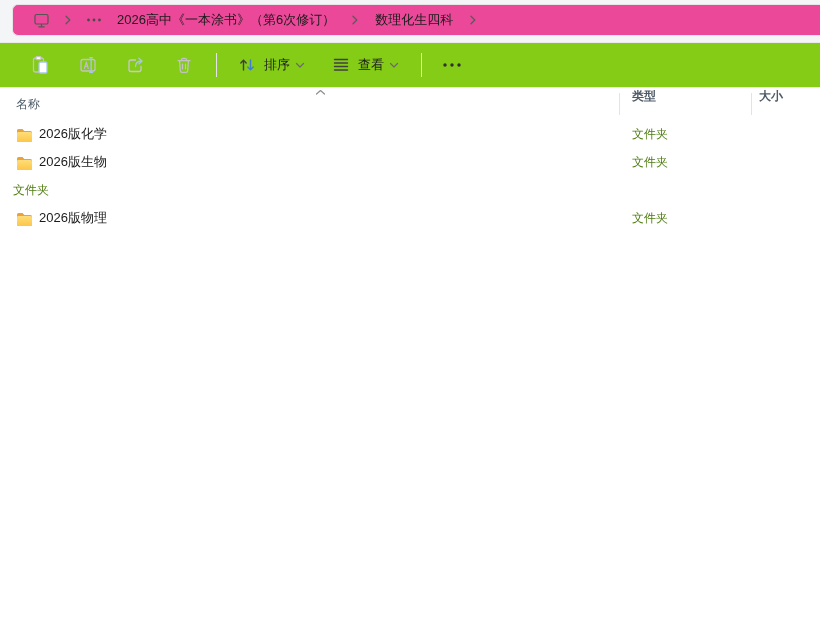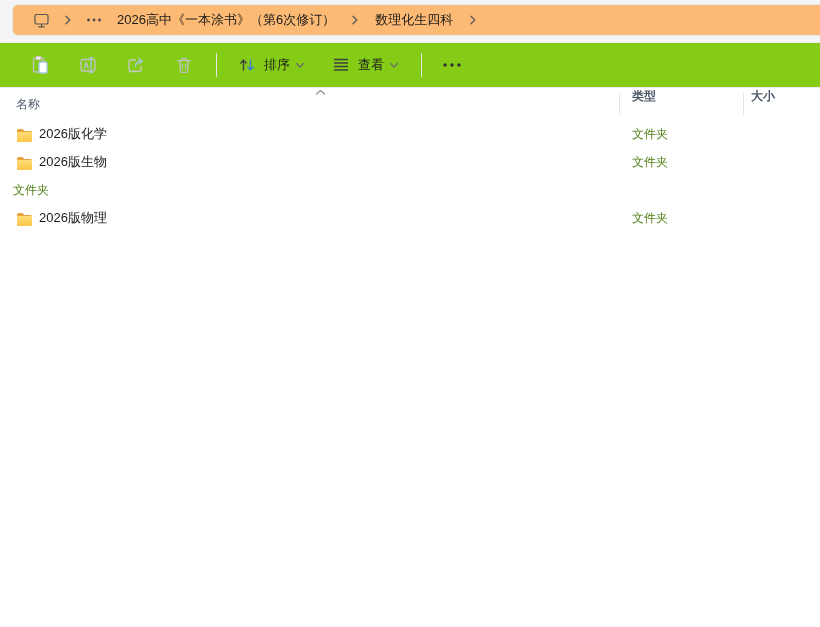--- a/index.html
+++ b/index.html
@@ -1,42 +1,42 @@
 <!DOCTYPE html>
 <html><head>
 <meta charset="utf-8">
 <style>
   * { margin:0; padding:0; box-sizing:border-box; }
   html,body { width:820px; height:627px; background:#ffffff; overflow:hidden;
               font-family:"Liberation Sans","DejaVu Sans",sans-serif; }
 
   
   .titlebar { height:42px; background:#f4f5f7; display:flex; align-items:flex-start; padding:4px 0 0 12px; }
-  .addressbar { flex:1; height:32px; background:#fdba74; border:1px solid #e6e6e6; border-right:none;
+  .addressbar { flex:1; height:32px; background:#ec4899; border:1px solid #e6e6e6; border-right:none;
                 border-radius:6px 0 0 6px; display:flex; align-items:center; padding-left:20px; }
   .crumb-el { display:flex; align-items:center; margin-right:13px; cursor:default; }
   .crumb { font-size:13px; color:#1b1b1b; white-space:nowrap; padding:0 2px; }
   .sep-ch { display:flex; align-items:center; margin-right:13px; }
 
   
   .toolbar { height:46px; background:#84cc16; border-top:1px solid #e9e9e9; border-bottom:1px solid #ebebeb;
              display:flex; align-items:center; padding-left:20px; }
   .tb-btn { width:40px; height:36px; display:flex; align-items:center; justify-content:center;
             border-radius:4px; margin-right:8px; }
   .tb-div { width:1px; height:24px; background:#e3e3e3; margin:0 12px 0 4px; }
   .tb-drop { display:flex; align-items:center; height:36px; padding:0 8px; border-radius:4px; margin-right:10px; }
   .tb-drop .lbl { font-size:13px; color:#1f1f1f; margin:0 5px 0 7px; }
   .tb-more { width:36px; height:36px; display:flex; align-items:center; justify-content:center; border-radius:4px; }
 
   
   .list-header { height:32px; display:grid; grid-template-columns:619px 124px 1fr; align-items:center;
                  position:relative; font-size:12px; color:#4e5a68; }
   .hdr-name { padding-left:16px; }
   .hdr-type, .hdr-size { position:relative; height:100%; display:flex; align-items:flex-start;font-weight:bold; }
-  .hdr-type { padding-left:13px; } .hdr-size { padding-left:8px; }
+  .hdr-type { padding-left:13px; } .hdr-size { padding-left:8px;margin-left:8px; }
   .hdr-type::before, .hdr-size::before { content:""; position:absolute; left:0; top:5px; bottom:5px;
                  width:1px; background:#e3e3e3; }
   .sort-caret { position:absolute; left:315px; top:1px; }
 
   .file-row { height:28px; display:grid; grid-template-columns:619px 124px 1fr; align-items:center; }
   .cell-name { padding-left:16px; display:flex; align-items:flex-end; font-size:13px; color:#1b1b1b; }
   .cell-name .fname { margin-left:6px; }
   .cell-type { padding-left:13px; font-size:12px; color:#4d7c0f; }
   .cell-size { padding-left:8px; font-size:12px; color:#6e6e6e; }
 

